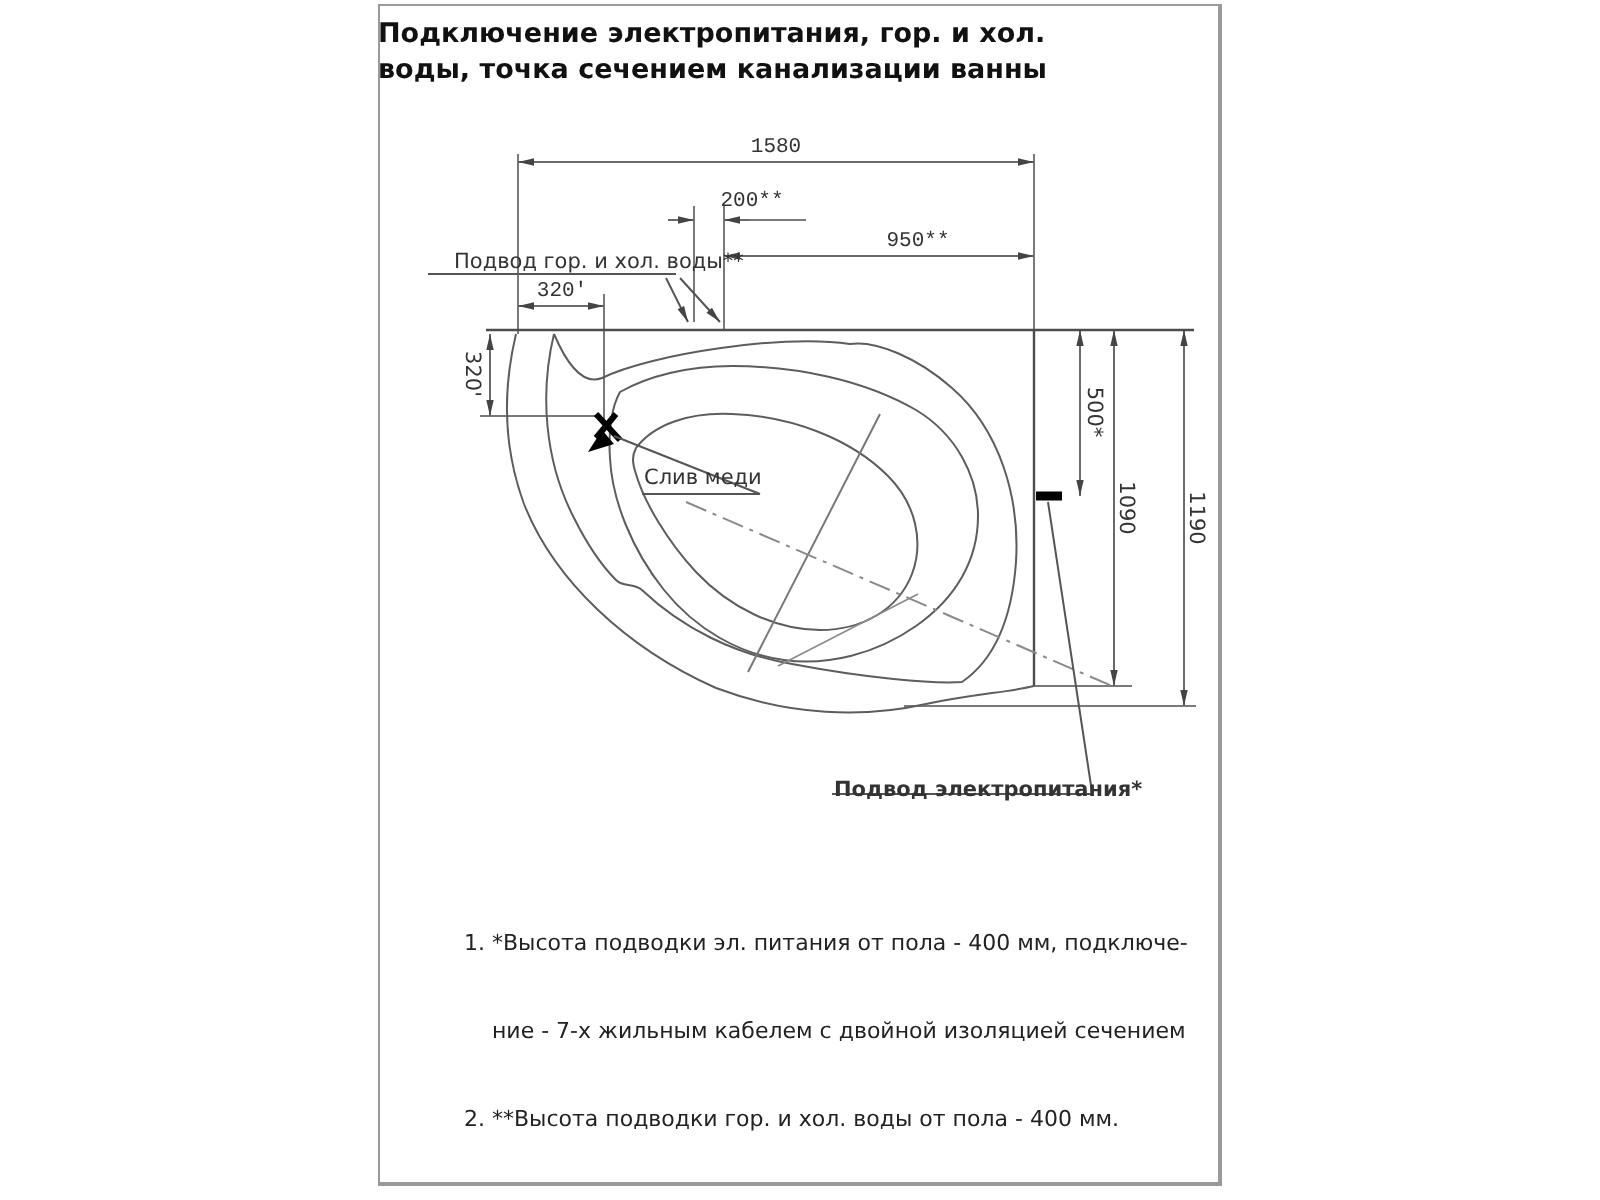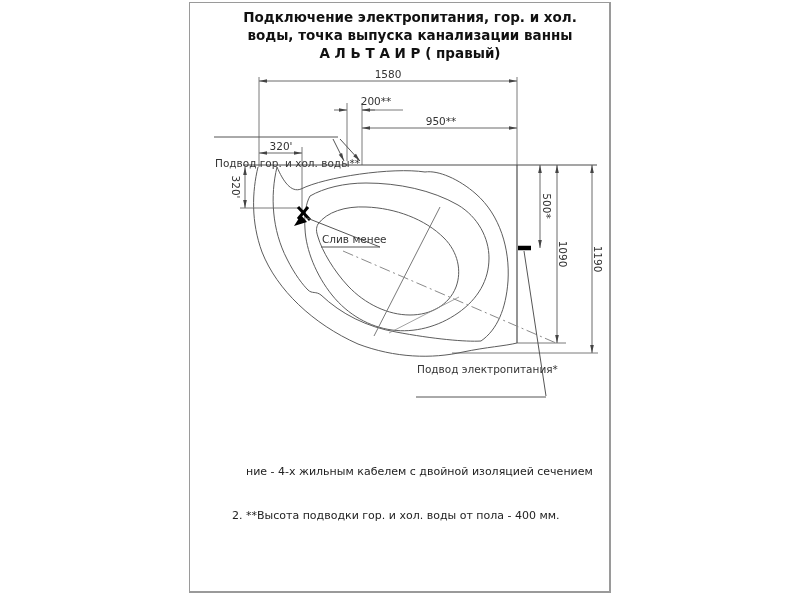--- a/index.html
+++ b/index.html
@@ -2,36 +2,35 @@
 <html><head>
 <meta charset="utf-8">
 <style>
   html,body{margin:0;padding:0;background:#fff;}
   body{width:800px;height:600px;position:relative;overflow:hidden;
        font-family:"DejaVu Sans","Liberation Sans",sans-serif;color:#2b2b2b;}
   #frame{position:absolute;left:189px;top:2px;width:422px;height:591px;
          border:2px solid #9a9a9a;border-top-width:1px;border-left-width:1px;box-sizing:border-box;background:#fff;}
   #drawing-svg{position:absolute;left:0;top:0;width:800px;height:600px;}
   .txt{position:absolute;font-size:10.5px;color:#333;white-space:nowrap;line-height:12px;}
-  .ctr{transform:translate(-50%,-50%);}
+  .ctr{transform:translate(-50%,-50%);font-family:Liberation Mono, monospace;}
   .vert{transform:translate(-50%,-50%) rotate(90deg);}
-  #title{position:absolute;left:189px;top:8px;width:442px;text-align:center;
+  #title{position:absolute;left:189px;top:8px;width:442px;text-align:left;
          font-size:13.5px;font-weight:bold;color:#111;line-height:18px;}
   #notes{position:absolute;left:232px;top:436px;font-size:11px;color:#222;
          line-height:14.6px;white-space:pre;}
 </style>
 </head>
 <body>
 
 <div id="frame"></div>
 
 <div id="title">
   <div>Подключение электропитания, гор. и хол.</div>
-  <div>воды, точка выпуска канализации ванны</div>
-  <div>А Л Ь Т А И Р   ( правый)</div>
+  <div>воды, точка сечением канализации ванны</div>
 </div>
 
 <svg id="drawing-svg" viewBox="0 0 800 600" xmlns="http://www.w3.org/2000/svg">
   <defs>
     <marker id="arr" viewBox="0 0 10 10" refX="10" refY="5" markerWidth="11" markerHeight="8" markerUnits="userSpaceOnUse" orient="auto-start-reverse">
       <path d="M10,5 L0,2.7 L0,7.3 Z" fill="#444"></path>
     </marker>
   </defs>
 
   <g stroke="#7a7a7a" stroke-width="1" fill="none">
@@ -97,31 +96,32 @@
 
   <line x1="518" y1="248" x2="531" y2="248" stroke="#000" stroke-width="4.5"></line>
   <g stroke="#555" stroke-width="1" fill="none">
     <line x1="524" y1="251" x2="546" y2="396"></line>
     <line x1="416" y1="397" x2="546" y2="397"></line>
   </g>
 </svg>
 
 <div class="txt ctr" style="left:388px;top:74px;">1580</div>
 <div class="txt ctr" style="left:376px;top:101px;">200**</div>
-<div class="txt ctr" style="left:441px;top:121px;">950**</div>
+<div class="txt ctr" style="left:459px;top:121px;">950**</div>
 <div class="txt ctr" style="left:281px;top:146px;">320'</div>
 <div class="txt vert" style="left:236px;top:187px;">320'</div>
 <div class="txt vert" style="left:547px;top:206px;">500*</div>
 <div class="txt vert" style="left:563px;top:254px;">1090</div>
 <div class="txt vert" style="left:598px;top:259px;">1190</div>
 
-<div class="txt" style="left:215px;top:125px;margin-top:32px;">Подвод гор. и хол. воды**</div>
-<div class="txt" style="left:322px;top:233px;">Слив менее</div>
-<div class="txt" style="left:417px;top:363px;">Подвод электропитания*</div>
+<div class="txt" style="left:227px;top:125px;">Подвод гор. и хол. воды**</div>
+<div class="txt" style="left:322px;top:233px;">Слив меди</div>
+<div class="txt" style="left:417px;top:389px;font-weight:bold;">Подвод электропитания*</div>
 
 <div id="notes">
-  <div>    ние - 4-х жильным кабелем с двойной изоляцией сечением</div>
+  <div>1. *Высота подводки эл. питания от пола - 400 мм, подключе-</div>
+  <div>    ние - 7-х жильным кабелем с двойной изоляцией сечением</div>
   <div>2. **Высота подводки гор. и хол. воды от пола - 400 мм.</div>
   
   
   
   
 </div>
 
 </body></html>

